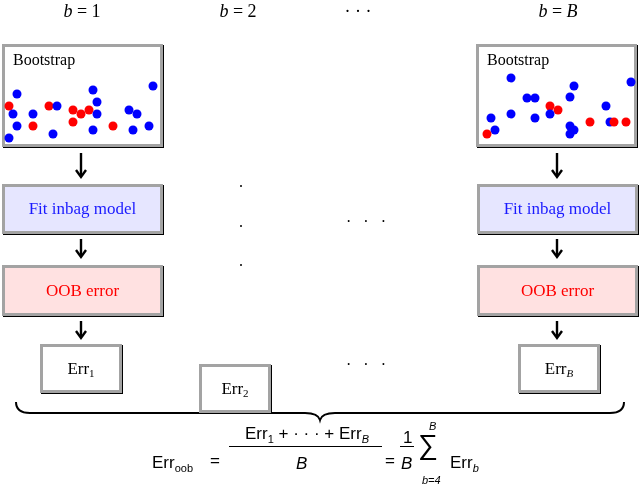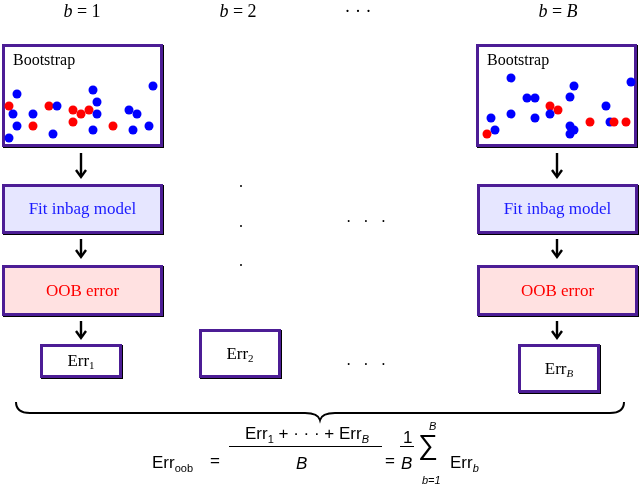--- a/index.html
+++ b/index.html
@@ -2,21 +2,21 @@
 <html><head>
 <meta charset="utf-8">
 <style>
   html, body { margin: 0; padding: 0; background: #ffffff; }
   body { width: 640px; height: 494px; position: relative; overflow: hidden;
          font-family: "DejaVu Serif", "Liberation Serif", serif; color: #000; }
   .abs { position: absolute; }
   .hdr { position: absolute; top: 0; height: 22px; width: 100px; text-align: center;
          font-size: 18px; line-height: 22px; font-family: "Liberation Serif", serif; }
   .hdr i { font-style: italic; }
-  .box { position: absolute; box-sizing: border-box; border: 3px solid #4c1d95;
+  .box { position: absolute; box-sizing: border-box; border: 3px solid #a3a3a3;
          box-shadow: 1px 1px 0 #000; }
   .boot { background: #fff; }
   .boot-label { position: absolute; left: 8px; top: 4px; font-size: 16px;
                 font-family: "Liberation Serif", serif; }
   .dot { position: absolute; width: 9px; height: 9px; border-radius: 50%;
          transform: translate(-50%, -50%); }
   .fit { background: #e6e6ff; }
   .oob { background: #ffe1e1; }
   .box-text { position: absolute; left: 0; right: 0; top: 50%; transform: translateY(-50%);
               text-align: center; font-size: 17px; font-family: "Liberation Serif", serif; }
@@ -140,26 +140,26 @@
 <div class="box oob" style="left:477px; top:265px; width:161px; height:51px;">
   <div class="box-text" style="color:#ff0000;">OOB error</div>
 </div>
 
 <div class="vdot" style="left:240px; top:185px;"></div>
 <div class="vdot" style="left:240px; top:225px;"></div>
 <div class="vdot" style="left:240px; top:264px;"></div>
 
 <div class="hdots" style="left:346px; top:213px;">· · ·</div>
 
-<div class="box err" style="left:40px; top:344px; width:82px; height:34px;">
+<div class="box err" style="left:40px; top:344px; width:82px; height:49px;">
   <div class="box-text err-text">
     <span>Err</span><sub>1</sub>
   </div>
 </div>
-<div class="box err" style="left:199px; top:329px; width:82px; height:49px;">
+<div class="box err" style="left:199px; top:364px; width:72px; height:49px;">
   <div class="box-text err-text">
     <span>Err</span><sub>2</sub>
   </div>
 </div>
 <div class="hdots" style="left:346px; top:356px;">· · ·</div>
 <div class="box err" style="left:518px; top:344px; width:82px; height:49px;">
   <div class="box-text err-text">
     <span>Err</span><sub class="it">B</sub>
   </div>
 </div>
@@ -173,17 +173,17 @@
     <span>Err</span><sub>1</sub><span> + · · · + </span><span>Err</span><sub style="font-style:italic;">B</sub>
   </div>
   <div class="frac-line" style="left:229px; top:446px; width:153px;"></div>
   <div class="formula" style="left:296px; top:454px; font-style:italic;">B</div>
   <div class="formula" style="left:385px; top:451px;">=</div>
   <div class="formula" style="left:403px; top:428px;">1</div>
   <div class="frac-line" style="left:400px; top:446px; width:14px;"></div>
   <div class="formula" style="left:401px; top:454px; font-style:italic;">B</div>
   <div class="formula" style="left:429px; top:420px; font-size:11px; font-style:italic;">B</div>
   <div class="formula" style="left:418px; top:430px; font-size:28px; line-height:30px;">∑</div>
-  <div class="formula" style="left:422px; top:474px; font-size:11px; font-style:italic;">b=1</div>
+  <div class="formula" style="left:422px; top:474px; font-size:11px; font-style:italic;">b=4</div>
   <div class="formula" style="left:450px; top:453px;">
     <span>Err</span><sub style="font-style:italic;">b</sub>
   </div>
 </div>
 
 </body></html>

